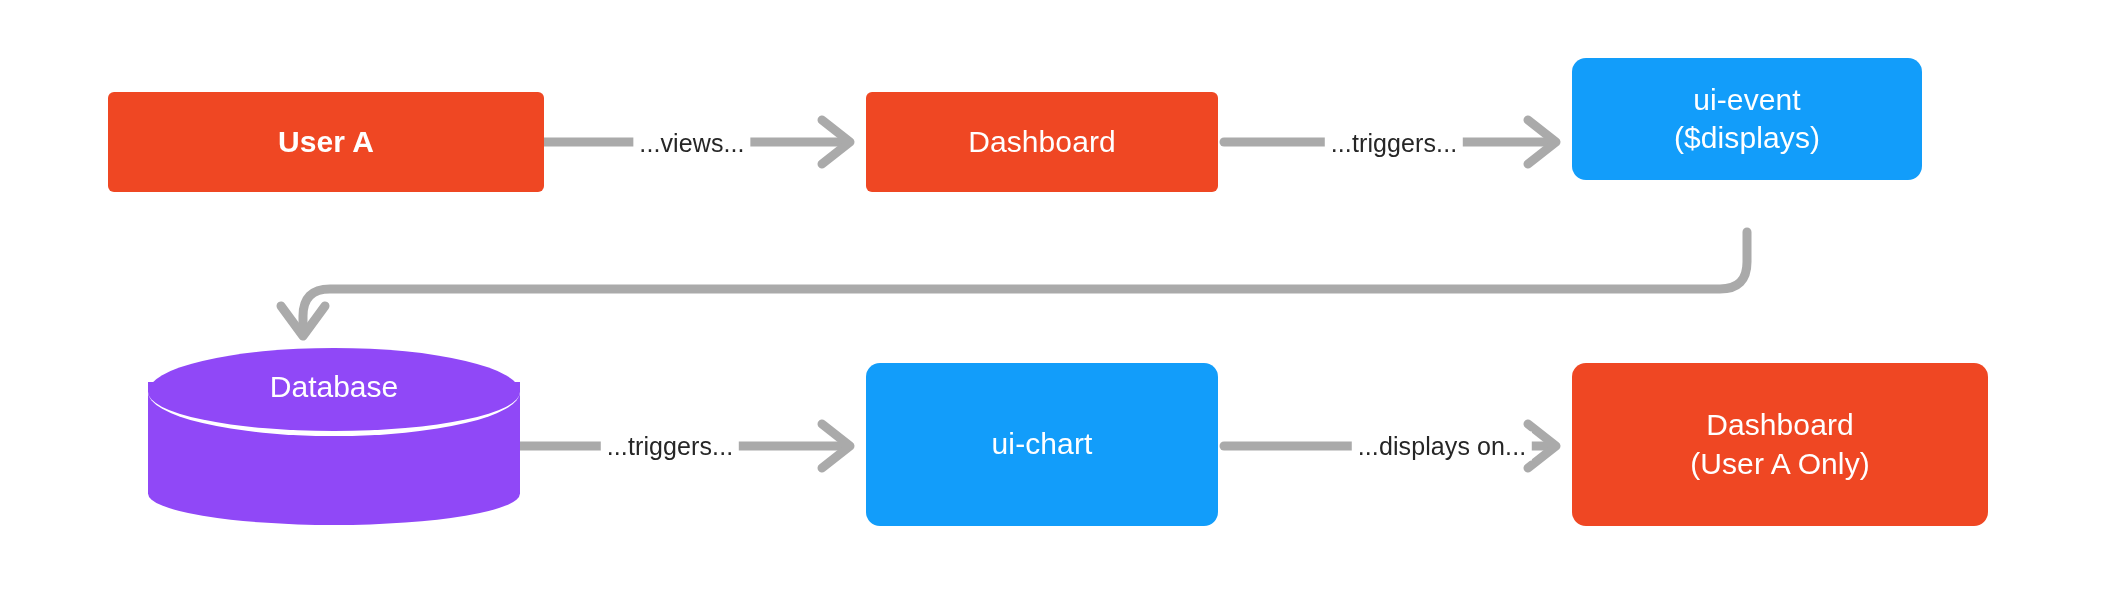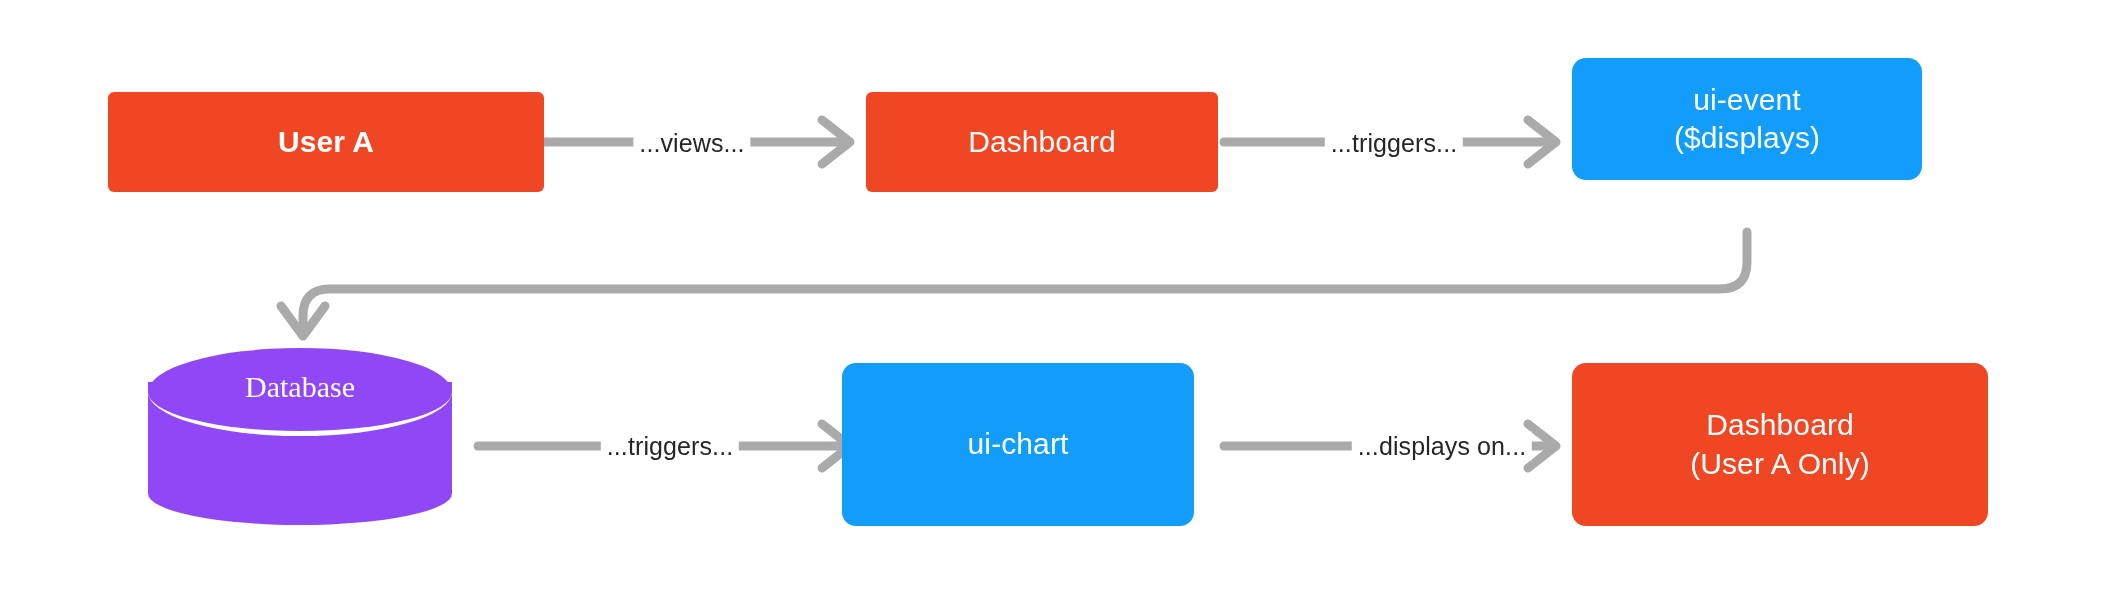--- a/index.html
+++ b/index.html
@@ -151,27 +151,27 @@
 
   <div class="node node-rect-sharp" style="left:866px; top:92px; width:352px; height:100px; background:#EF4723;">
     <span class="node-line">Dashboard</span>
   </div>
 
   <div class="node node-rect-round" style="left:1572px; top:58px; width:350px; height:122px; background:#129DFA;">
     <span class="node-line">ui-event</span>
     <span class="node-line">($displays)</span>
   </div>
 
-  <div class="cylinder" style="left:148px; top:348px; width:304px; height:177px;font-family:Liberation Serif, serif;">
+  <div class="cylinder" style="left:148px; top:348px; width:372px; height:177px;">
     <div class="cyl-body" style="background:#9048F7;"></div>
     <div class="cyl-top" style="background:#9048F7;"></div>
     <div class="cyl-label">Database</div>
   </div>
 
-  <div class="node node-rect-round" style="left:842px; top:363px; width:352px; height:163px; background:#129DFA;">
+  <div class="node node-rect-round" style="left:866px; top:363px; width:352px; height:163px; background:#129DFA;">
     <span class="node-line">ui-chart</span>
   </div>
 
   <div class="node node-rect-round" style="left:1572px; top:363px; width:416px; height:163px; background:#EF4723;">
     <span class="node-line">Dashboard</span>
     <span class="node-line">(User A Only)</span>
   </div>
 
 </div>
 

